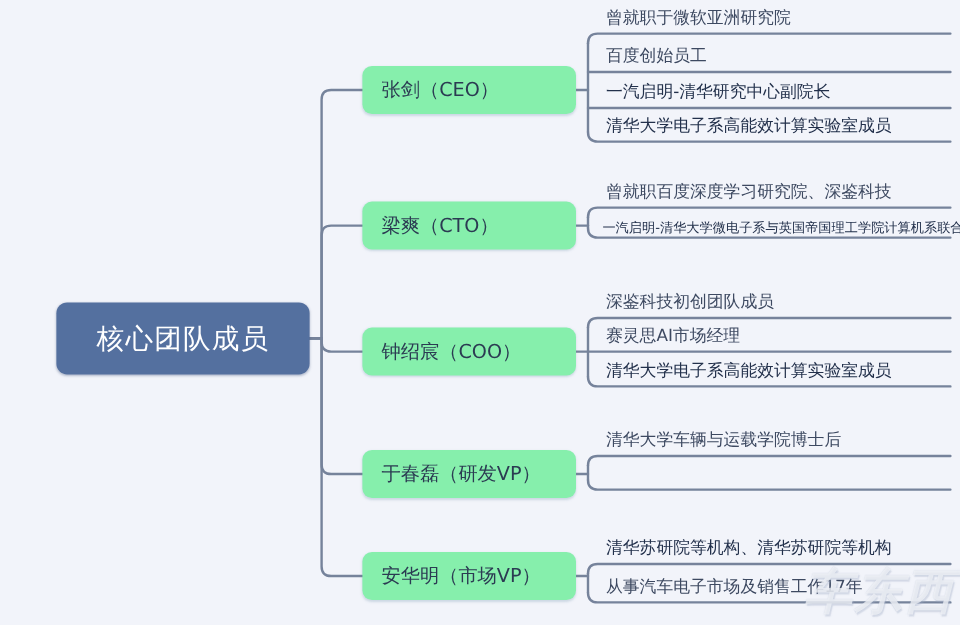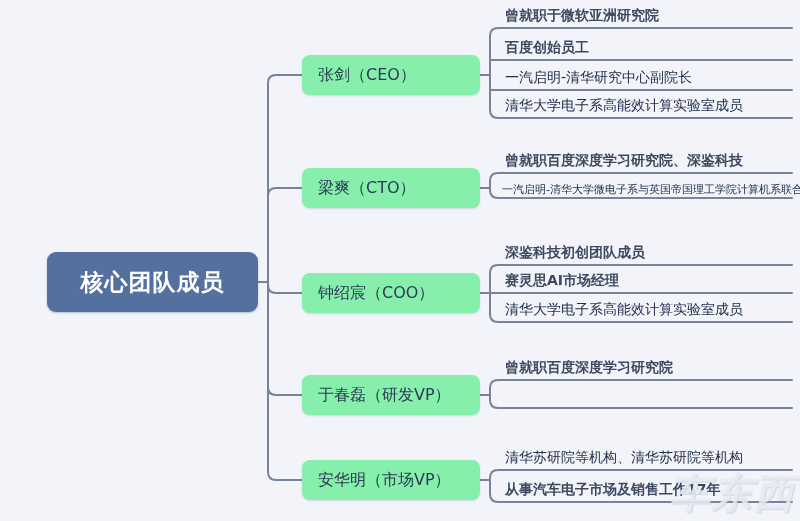--- a/index.html
+++ b/index.html
@@ -23,21 +23,21 @@
     stroke-linecap: round;
   }
   .root-node {
     position: absolute;
     left: 47px; top: 252px;
     width: 211px; height: 60px;
     background: #54709f;
     border-radius: 9px;
     color: #ffffff;
     font-size: 23px;
-    font-weight: bold;
+    font-weight: normal;
     display: flex;
     align-items: center;
     justify-content: center;
     letter-spacing: 1px;
     box-shadow: 0 1px 2px rgba(60,80,120,0.35);
   }
   .branch-node {
     position: absolute;
     left: 302px;
     width: 178px; height: 40px;
@@ -51,21 +51,20 @@
     box-shadow: 0 1px 2px rgba(90,130,160,0.25);
   }
   .leaf {
     position: absolute;
     left: 505px;
     height: 20px;
     line-height: 20px;
     font-size: 14px;
     color: #3d4961;
     white-space: nowrap;
-    font-weight: bold;
   }
   .leaf.bold {
     font-weight: normal;
     color: #22304b;
   }
   .leaf.small {
     left: 502px;
     font-size: 11px;
   }
   .watermark {
@@ -147,20 +146,20 @@
   <div class="leaf bold" style="top:67px">一汽启明-清华研究中心副院长</div>
   <div class="leaf bold" style="top:95px">清华大学电子系高能效计算实验室成员</div>
 
   <div class="leaf" style="top:150px">曾就职百度深度学习研究院、深鉴科技</div>
   <div class="leaf bold small" style="top:180px">一汽启明-清华大学微电子系与英国帝国理工学院计算机系联合培养博士</div>
 
   <div class="leaf" style="top:242px">深鉴科技初创团队成员</div>
   <div class="leaf" style="top:270px">赛灵思AI市场经理</div>
   <div class="leaf bold" style="top:299px">清华大学电子系高能效计算实验室成员</div>
 
-  <div class="leaf" style="top:357px">曾就职百度深度学习研究院</div>
+  <div class="leaf" style="top:357px">清华大学车辆与运载学院博士后</div>
 
   <div class="leaf bold" style="top:447px">清华苏研院等机构、清华苏研院等机构</div>
   <div class="leaf" style="top:479px">从事汽车电子市场及销售工作17年</div>
 
   <div class="watermark">车东西</div>
 
 </div>
 
 </body></html>

